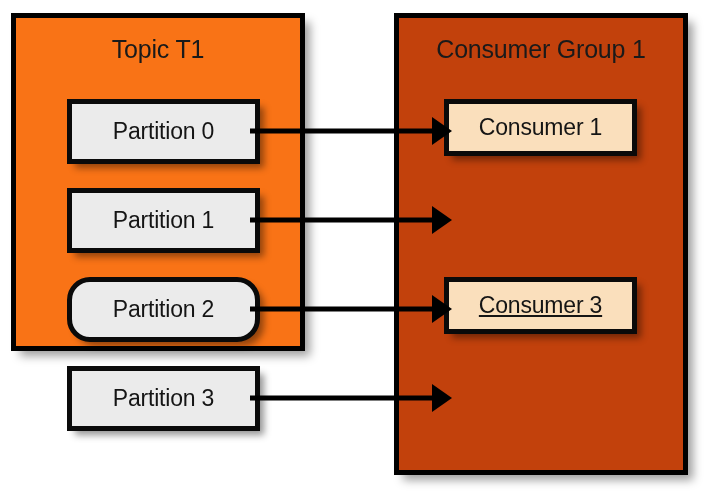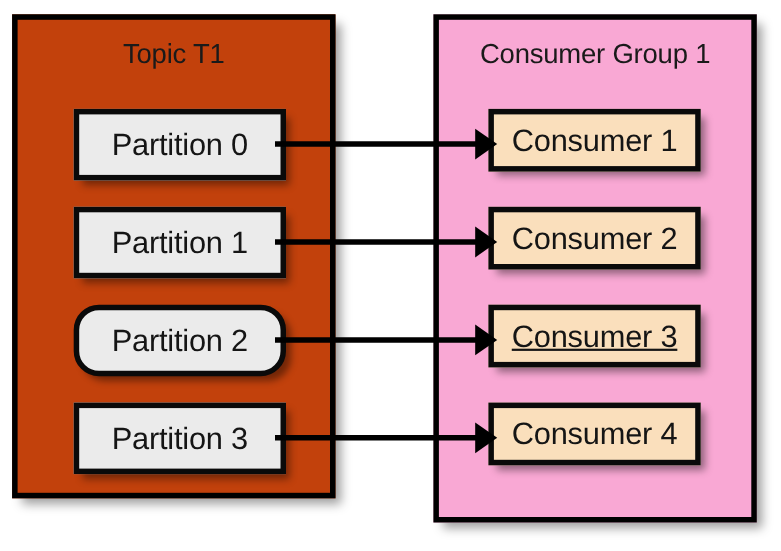--- a/index.html
+++ b/index.html
@@ -25,29 +25,29 @@
   .panel {
     position: absolute;
     box-sizing: border-box;
     border: 5px solid #000000;
     box-shadow: 7px 7px 9px -2px rgba(0,0,0,0.38);
   }
   #topic-panel {
     left: 11px;
     top: 13px;
     width: 294px;
-    height: 440px;
-    background: #c2410c;
+    height: 338px;
+    background: #f97316;
   }
   #group-panel {
     left: 394px;
     top: 13px;
     width: 294px;
     height: 462px;
-    background: #f9a8d4;
+    background: #c2410c;
   }
 
   .panel-title {
     position: absolute;
     left: 0;
     right: 0;
     top: 17px;
     text-align: center;
     font-size: 25px;
     font-weight: 400;
@@ -59,21 +59,21 @@
 
   
   .node {
     position: absolute;
     box-sizing: border-box;
     border: 5px solid #0a0a0a;
     display: flex;
     align-items: center;
     justify-content: center;
     box-shadow: 6px 6px 7px -2px rgba(0,0,0,0.42);
-    font-size: 28px;
+    font-size: 23px;
     color: #151515;
     letter-spacing: -0.2px;
     white-space: nowrap;
   }
   .partition-node {
     background: #ebebeb;
     left: 51px;      
     width: 193px;
     height: 65px;
   }
@@ -121,31 +121,25 @@
     </div>
   </div>
 
   <div class="panel" id="group-panel">
     <div class="panel-title">Consumer Group 1</div>
 
     <div class="node consumer-node" style="top:81px;">
       <span>Consumer 1</span>
     </div>
 
-    <div class="node consumer-node" style="top:170px;">
-      <span>Consumer 2</span>
-    </div>
 
     <div class="node consumer-node" style="top:259px;text-decoration:underline;">
       <span>Consumer 3</span>
     </div>
 
-    <div class="node consumer-node" style="top:348px;">
-      <span>Consumer 4</span>
-    </div>
   </div>
 
   <svg id="arrow-layer" viewBox="0 0 710 501">
     <g>
       <line x1="250" y1="131" x2="434" y2="131"></line>
       <polygon points="432,117 432,145 452,131"></polygon>
     </g>
     <g>
       <line x1="250" y1="220" x2="434" y2="220"></line>
       <polygon points="432,206 432,234 452,220"></polygon>

